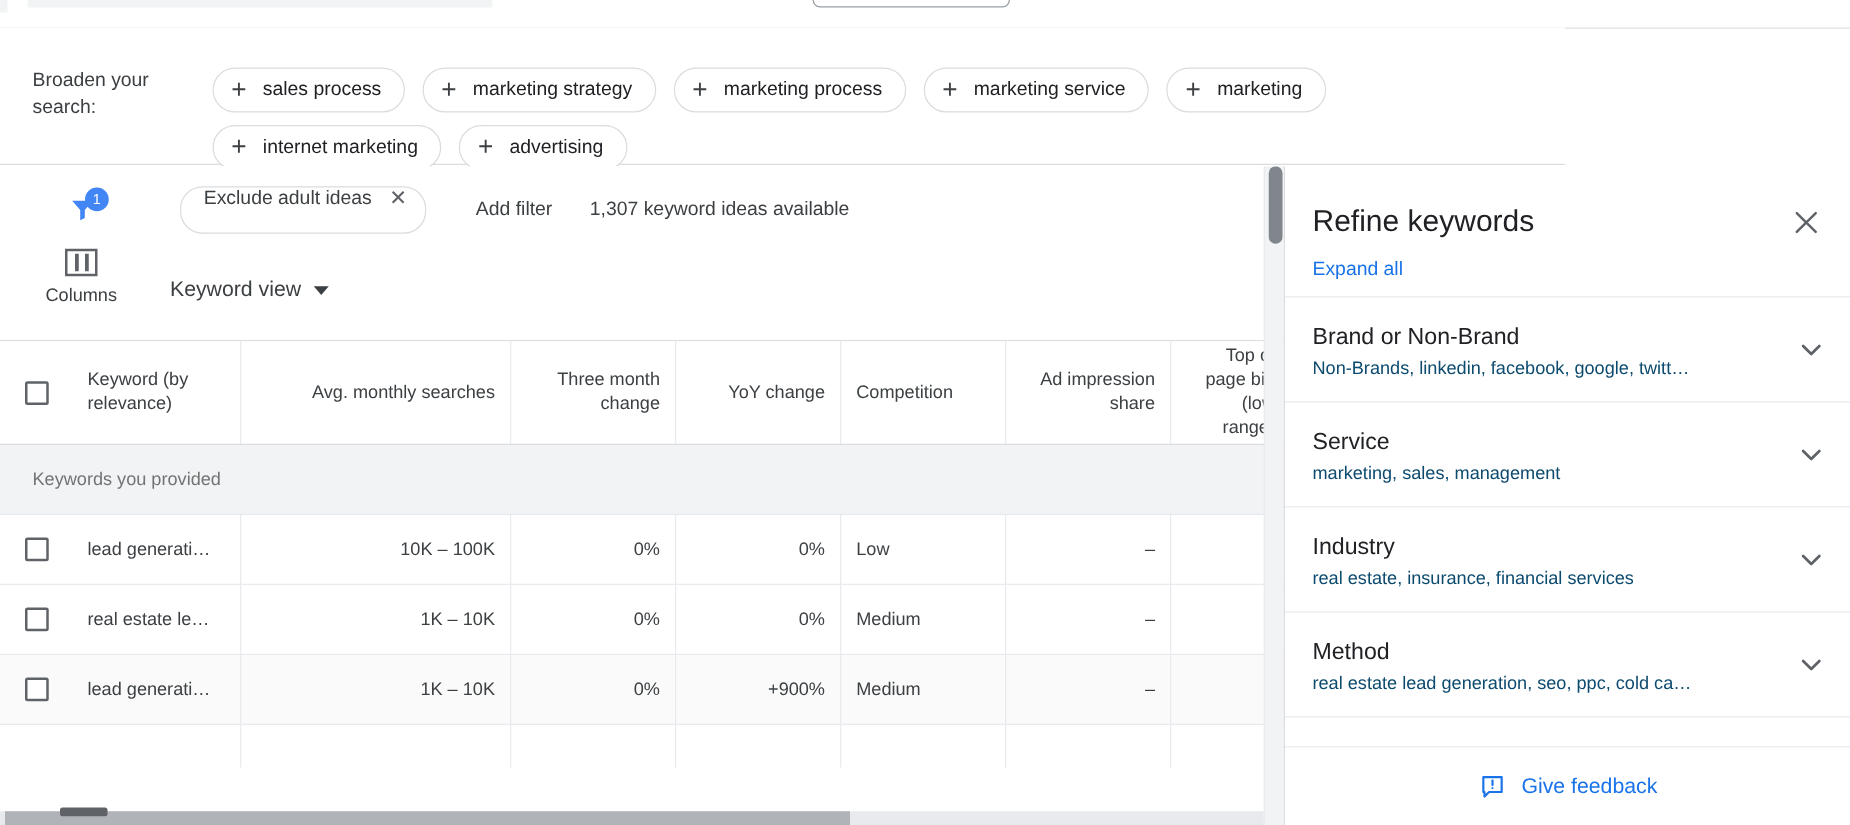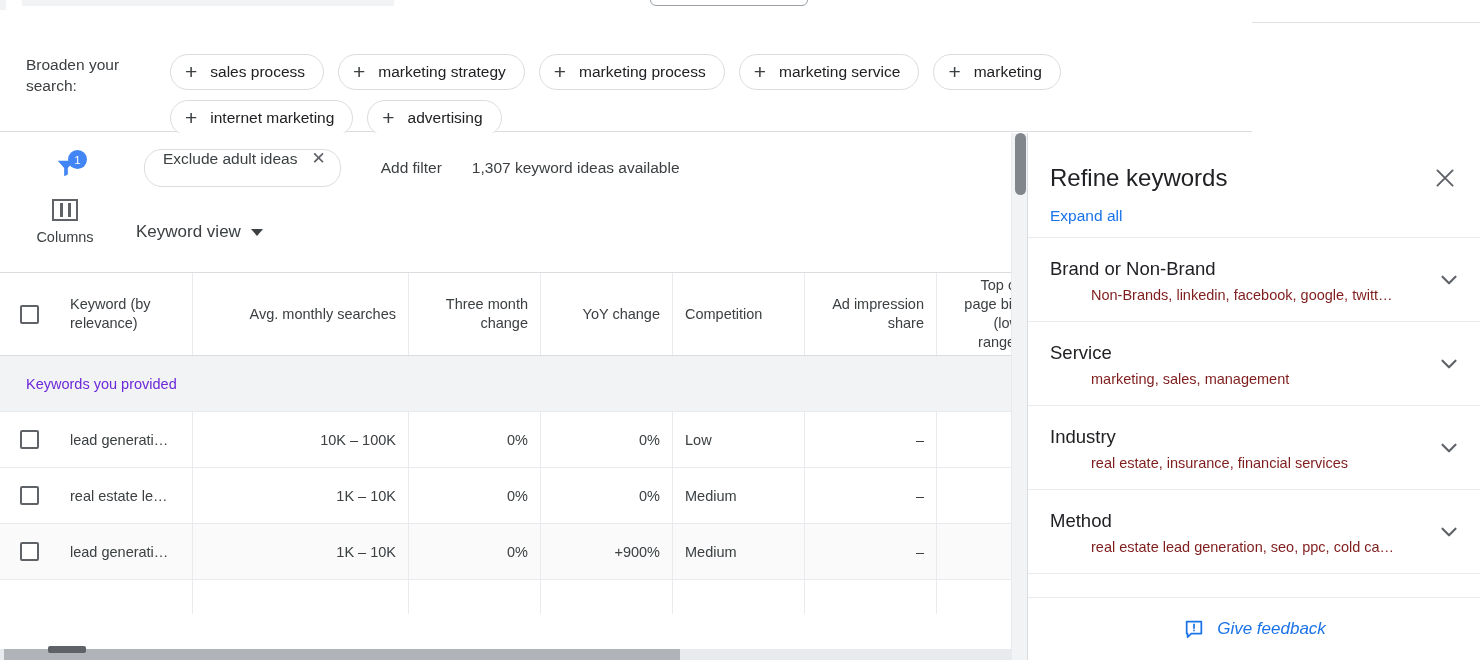--- a/index.html
+++ b/index.html
@@ -293,21 +293,21 @@
   }
   .group-row {
     height: 56px;
     background: #f1f3f4;
     align-items: center;
     border-bottom: 1px solid #e8eaed;
   }
   .group-label {
     padding-left: 26px;
     font-size: 14.5px;
-    color: #6d28d9;
+    color: #737373;
   }
   .drow {
     height: 56px;
     background: #ffffff;
     border-bottom: 1px solid #e8eaed;
   }
   .drow.alt { background: #fafafa; }
   .drow.partial { height: 34px; border-bottom: none; }
   .trunc {
     white-space: nowrap;
@@ -402,43 +402,41 @@
     cursor: pointer;
   }
   .acc-title {
     font-size: 18.5px;
     color: #202124;
     line-height: 24px;
   }
   .acc-sub {
     margin-top: 6px;
     font-size: 14.5px;
-    color: #7f1d1d;
+    color: #0c4a6e;
     white-space: nowrap;
     overflow: hidden;
     text-overflow: ellipsis;
-    margin-left: 41px;
   }
   .acc-chev {
     position: absolute;
     right: 18px; top: 50%;
     transform: translateY(-50%);
     width: 26px; height: 26px;
     cursor: pointer;
   }
   .panel-foot {
     position: absolute;
     left: 0; bottom: 0;
     width: 453px; height: 62px;
     border-top: 1px solid #e8eaed;
     display: flex;
     align-items: center;
     justify-content: center;
     background: #ffffff;
-    font-style: italic;
   }
   .feedback {
     display: inline-flex;
     align-items: center;
     color: #1a73e8;
     font-size: 17px;
     cursor: pointer;
   }
   .feedback .fb-icon {
     margin-right: 12px;

